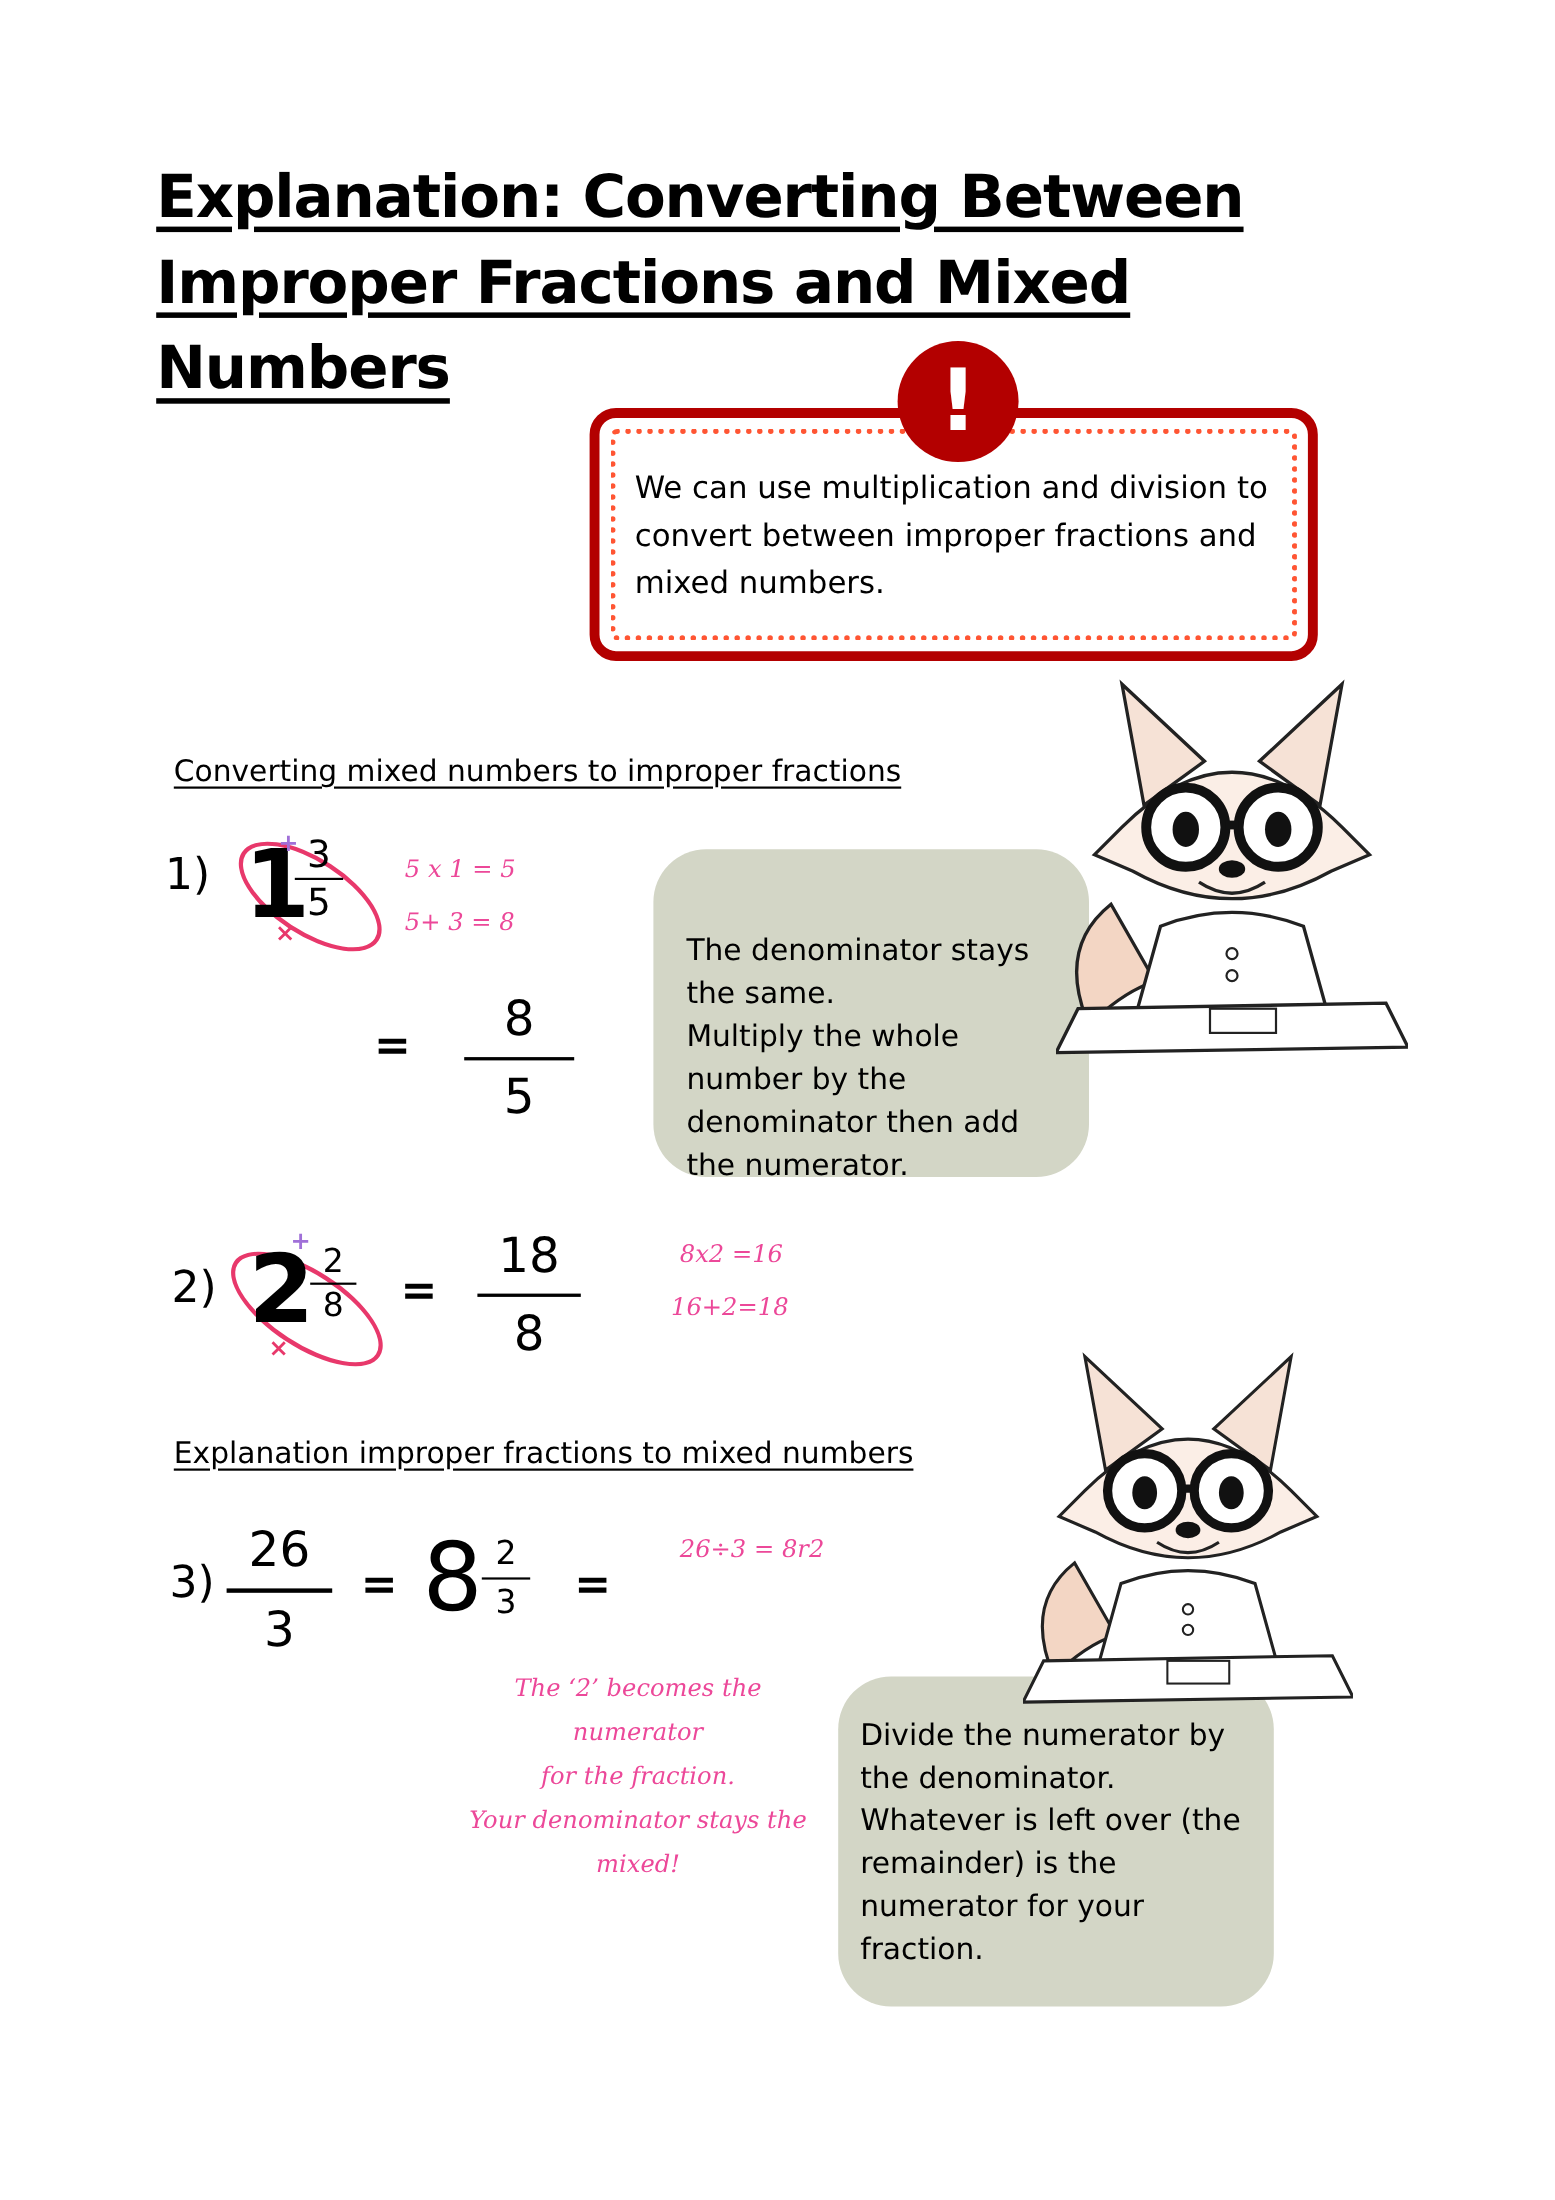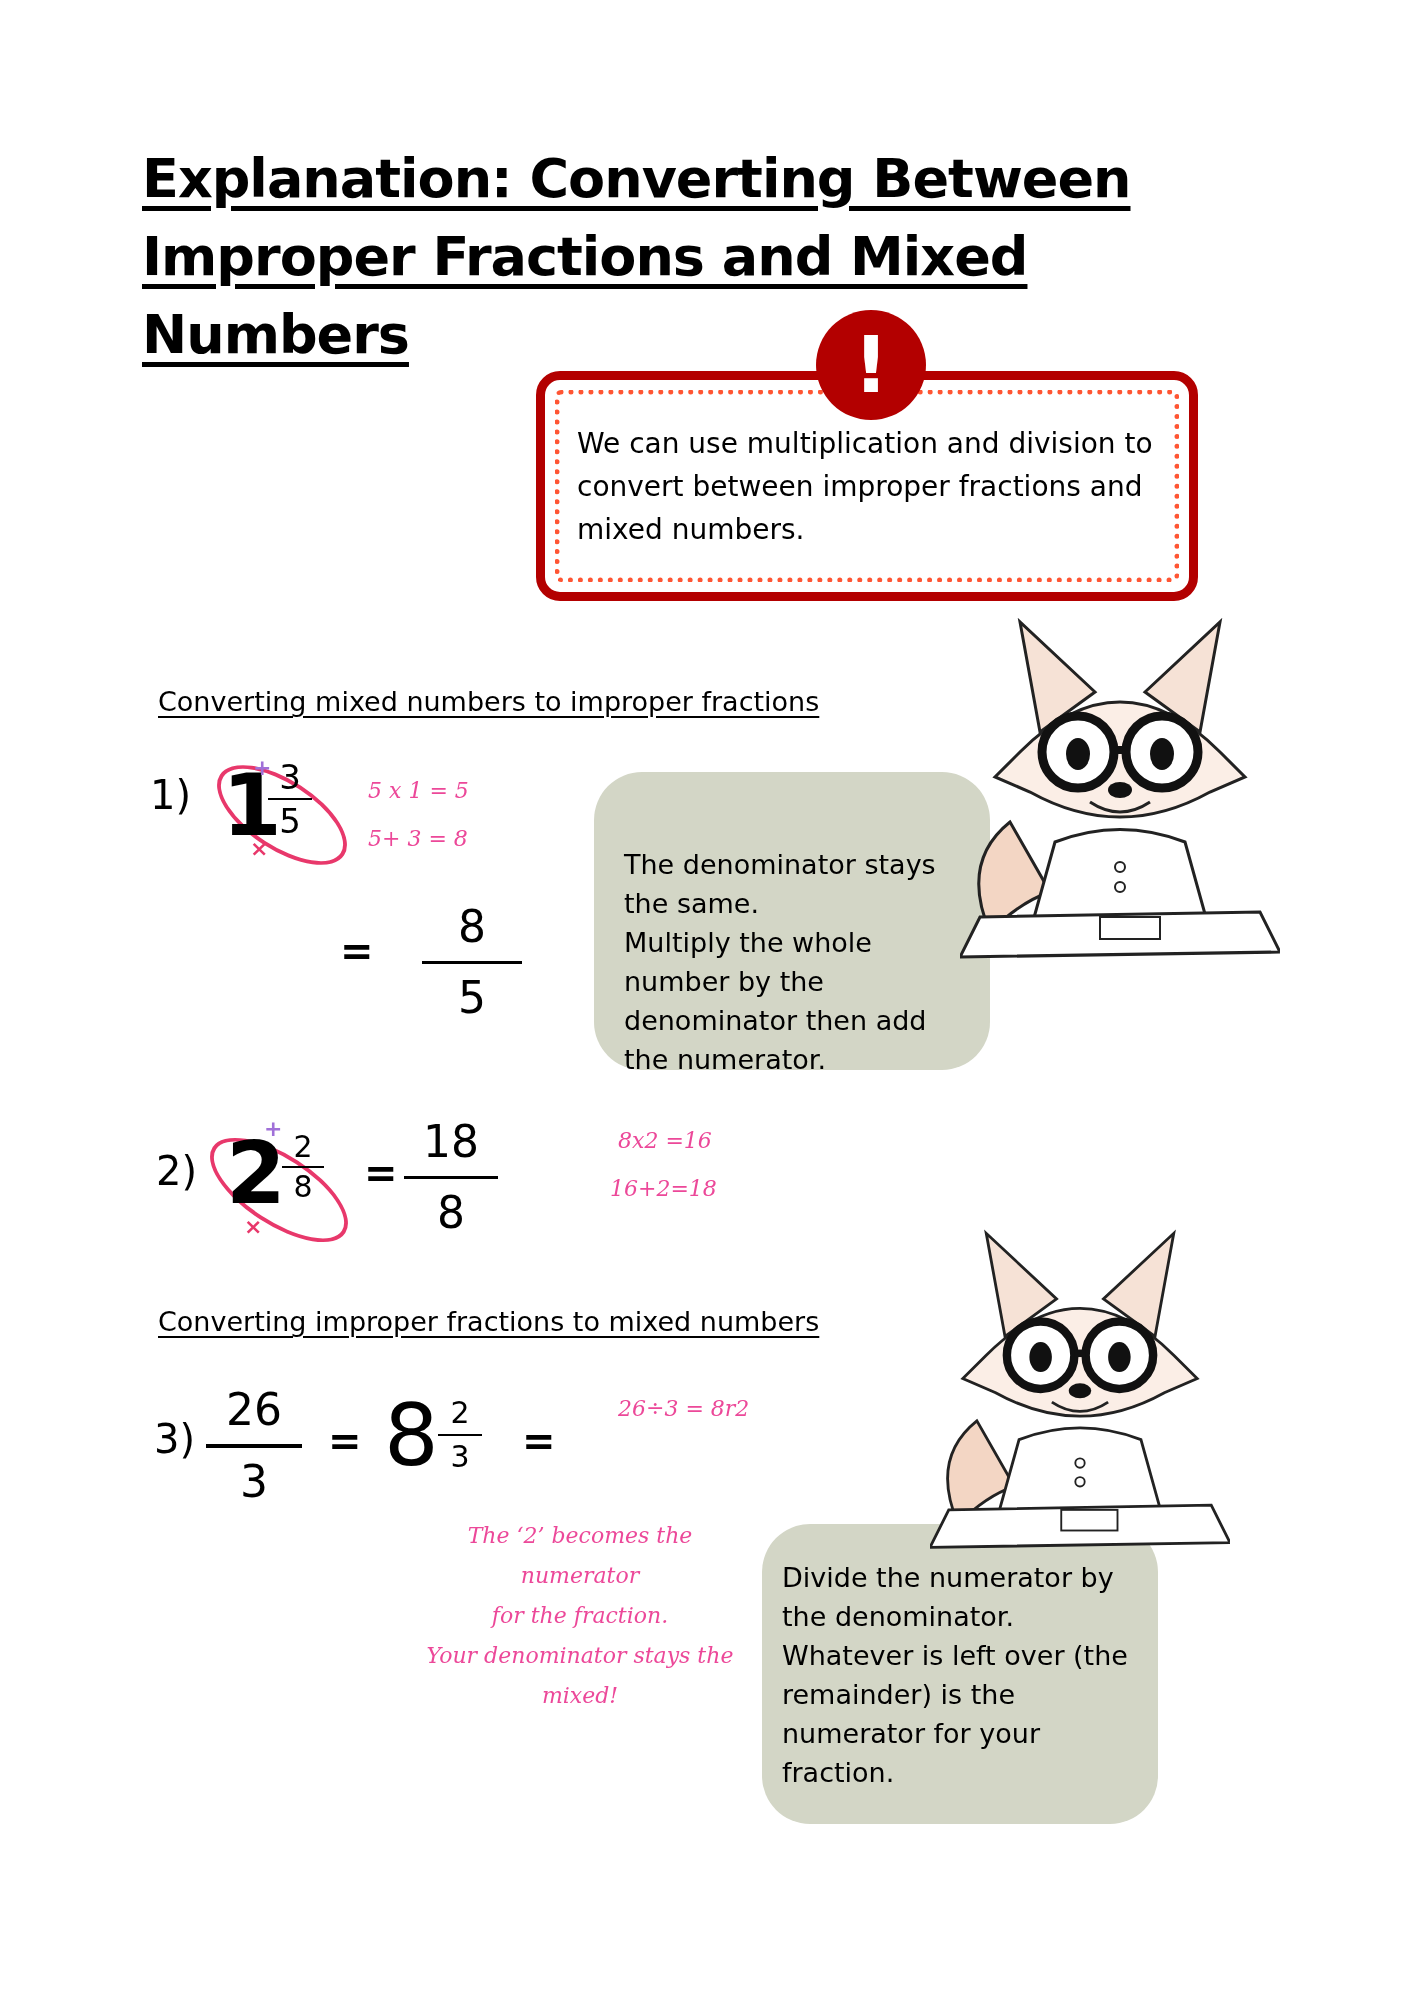--- a/index.html
+++ b/index.html
@@ -91,29 +91,29 @@
 <div class="abs ellipse" style="left:200px; top:1155px; width:150px; height:62px;"></div>
 <div class="abs big-whole" style="left:226px; top:1130px;">2</div>
 <div class="abs plus" style="left:264px; top:1116px;">+</div>
 <div class="abs frac" style="left:282px; top:1132px; font-size:30px; width:42px;">
   <span class="n">2</span>
   <span class="bar" style="width:42px; margin:4px 0; height:2px;"></span>
   <span class="d">8</span>
 </div>
 <div class="abs times" style="left:244px; top:1214px;">×</div>
 <div class="abs eq" style="left:364px; top:1150px;">=</div>
-<div class="abs frac" style="left:404px; top:1120px; font-size:44px; width:94px;">
+<div class="abs frac" style="left:434px; top:1120px; font-size:44px; width:94px;">
   <span class="n">18</span>
   <span class="bar" style="width:94px; margin:12px 0;"></span>
   <span class="d">8</span>
 </div>
 <div class="abs hand" style="left:618px; top:1128px;">8x2 =16</div>
 <div class="abs hand" style="left:610px; top:1176px;">16+2=18</div>
 
-<div class="abs subhead" style="left:158px; top:1306px;">Converting improper fractions to mixed numbers</div>
+<div class="abs subhead" style="left:158px; top:1306px;">Explanation improper fractions to mixed numbers</div>
 
 <div class="abs num-label" style="left:154px; top:1416px;">3)</div>
 <div class="abs frac" style="left:206px; top:1388px; font-size:44px; width:96px;">
   <span class="n">26</span>
   <span class="bar" style="width:96px; margin:12px 0; height:4px;"></span>
   <span class="d">3</span>
 </div>
 <div class="abs eq" style="left:328px; top:1418px;">=</div>
 <div class="abs big-whole" style="left:384px; top:1392px; font-weight:400;">8</div>
 <div class="abs frac" style="left:438px; top:1398px; font-size:30px; width:44px;">

